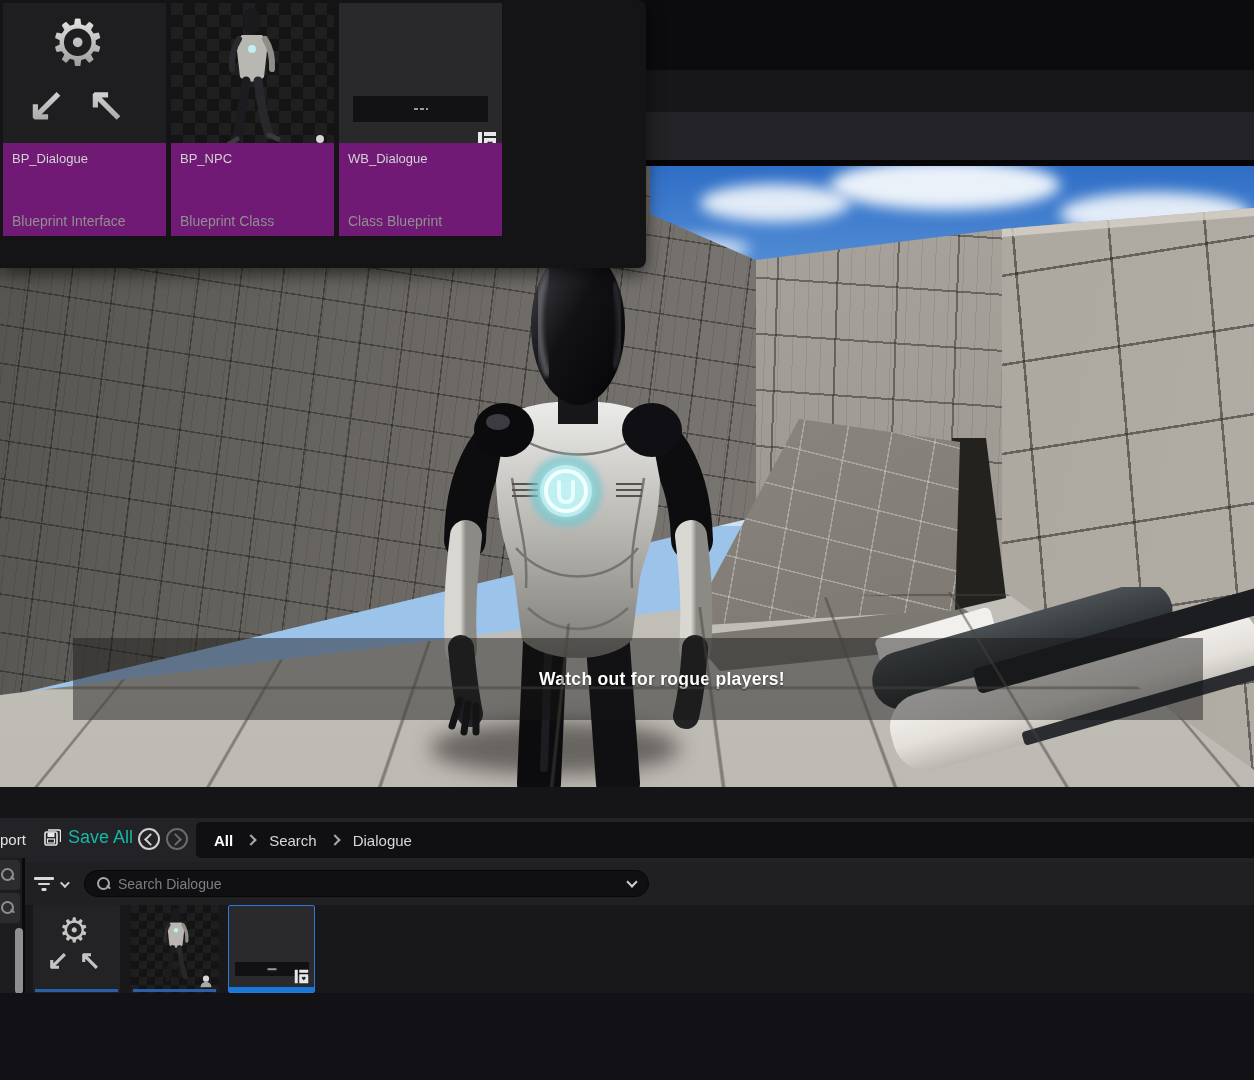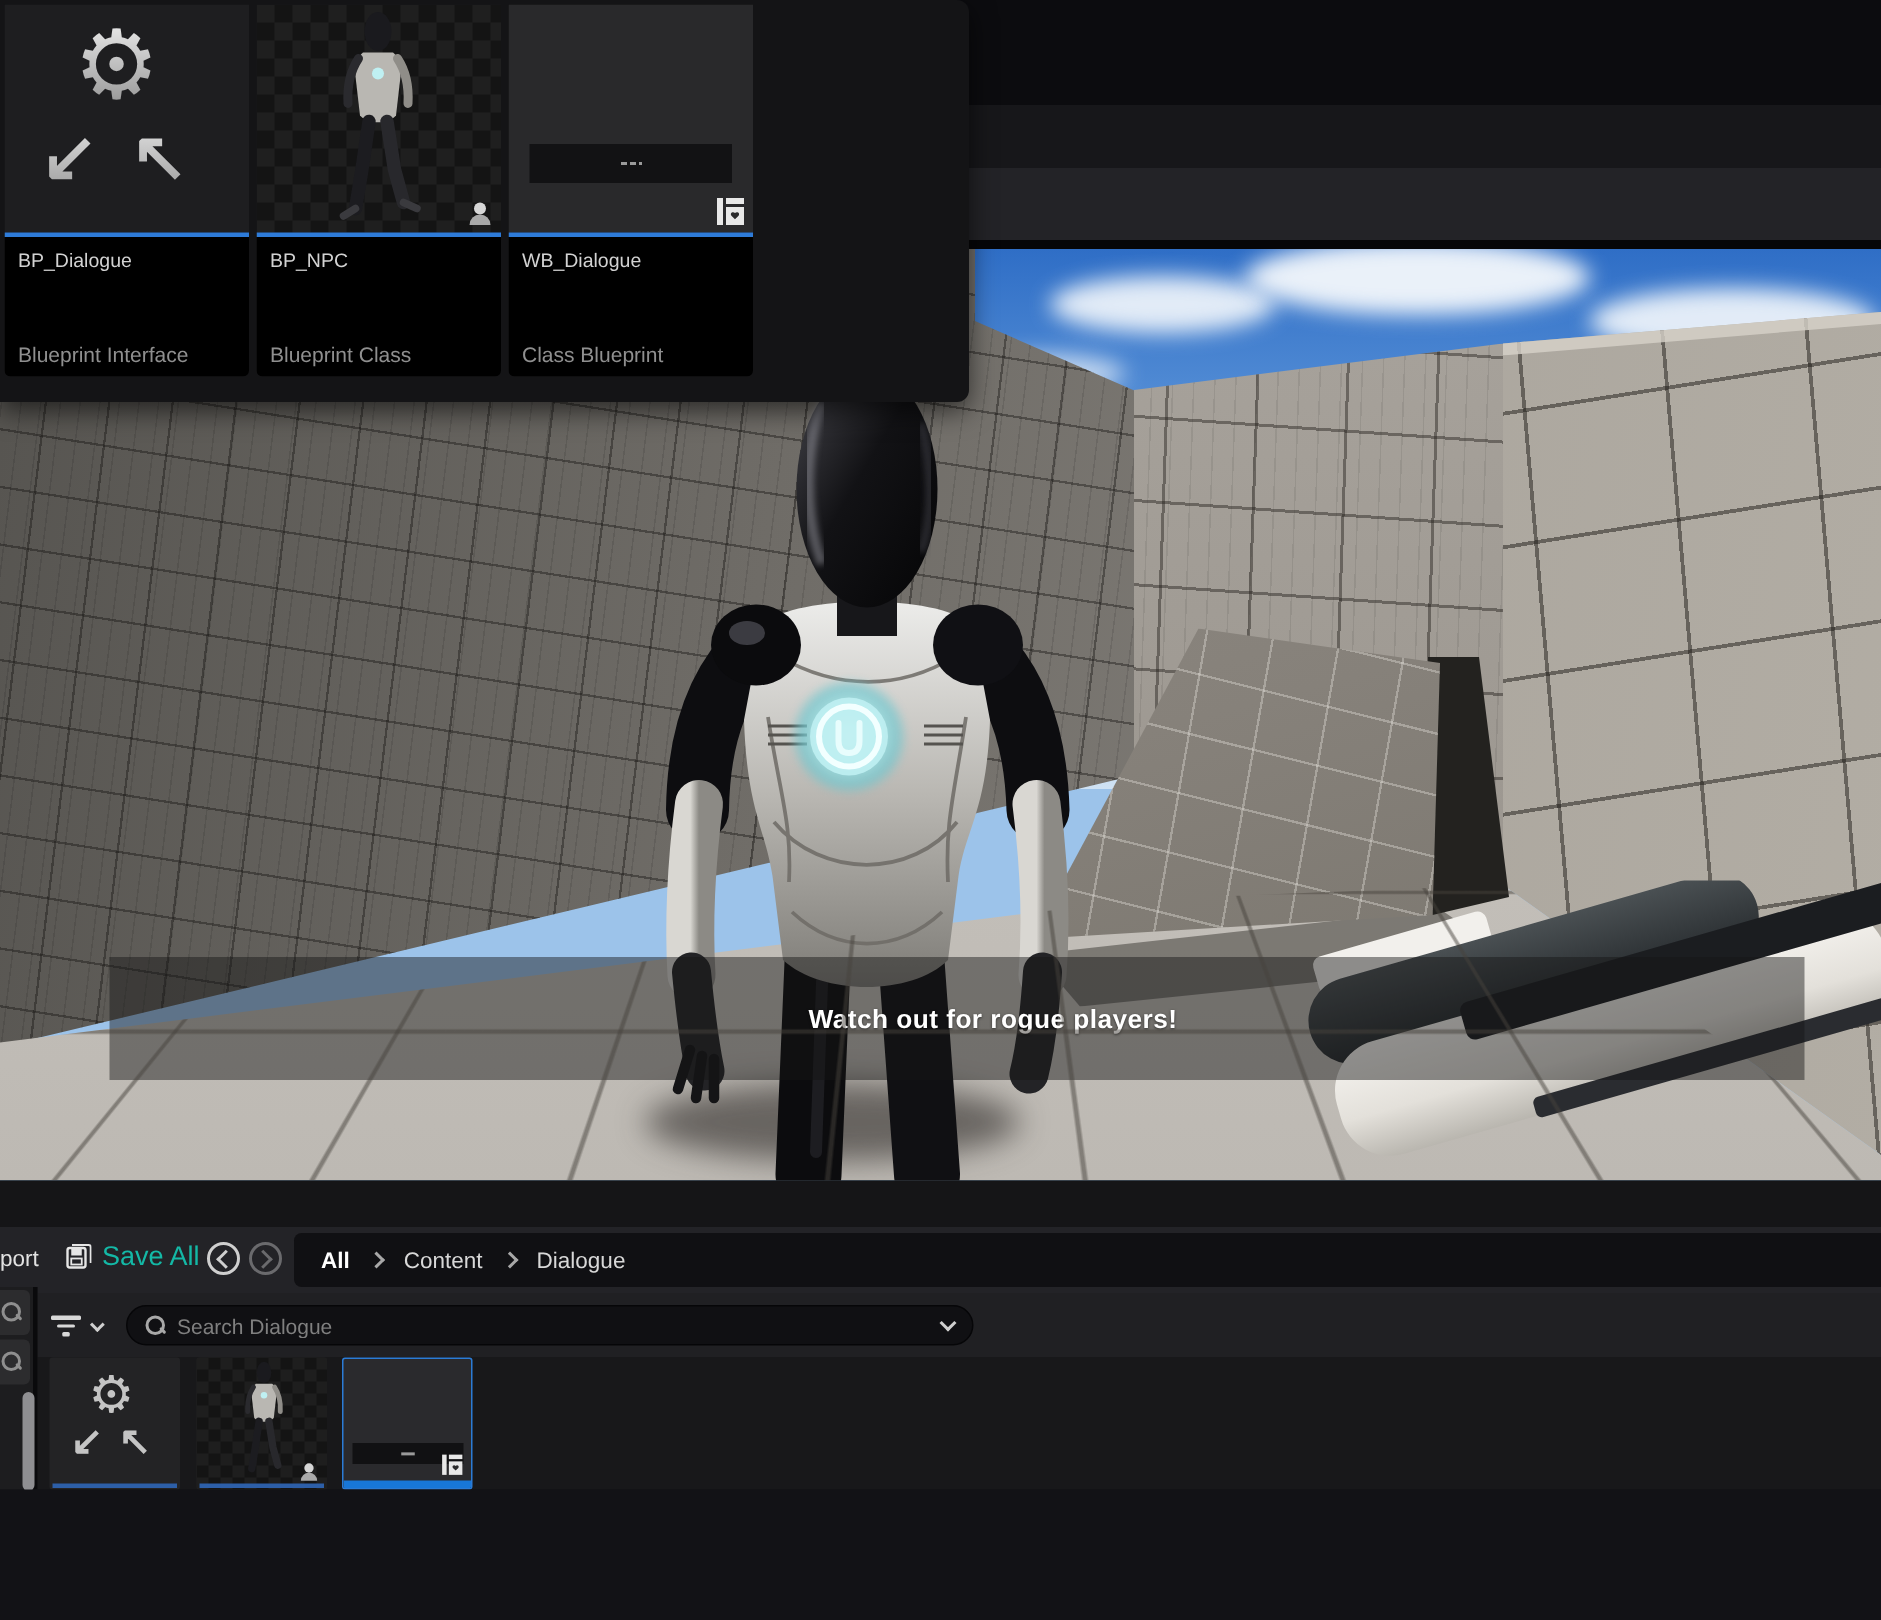--- a/index.html
+++ b/index.html
@@ -69,21 +69,21 @@
      background:rgba(22,22,22,.46); display:flex; align-items:center; justify-content:center; }
   .dialogue-text { color:#fff; font-size:17.5px; font-weight:bold; letter-spacing:.3px;
      text-shadow:0 1px 2px rgba(0,0,0,.6);margin-left:48px; }
 
   
   #asset-popup { position:absolute; left:0; top:0; width:646px; height:268px; background:#141416;
      border-radius:0 8px 8px 0; box-shadow:0 6px 18px rgba(0,0,0,.6); }
   .tile { position:absolute; top:3px; width:163px; height:248px; border-radius:0 0 4px 4px; overflow:hidden; }
   .tile-thumb { position:absolute; left:0; top:0; width:163px; height:152px; background:#1e1e20; }
   .tile-underline { position:absolute; left:0; top:152px; width:163px; height:3px; background:#2e7bd8; }
-  .tile-name-area { position:absolute; left:0; top:155px; width:183px; height:93px; background:#000000; }
+  .tile-name-area { position:absolute; left:0; top:140px; width:183px; height:93px; background:#701a75; }
   .tile-name { position:absolute; left:9px; top:8px; font-size:13px; color:#d2d2d2; }
   .tile-type { position:absolute; left:9px; bottom:7px; font-size:14px; color:#8f8f8f; }
   .t1 { left:3px; } .t2 { left:171px; } .t3 { left:339px; }
   .checker { background:repeating-conic-gradient(#141414 0% 25%, #1f1f1f 0% 50%) 0 0/24px 24px; }
   .bi-icon { position:absolute; left:0; top:0; width:163px; height:152px; color:#c9c9c9; }
   .bi-gear { position:absolute; left:46px; top:8px; font-size:64px; line-height:64px;
      background:linear-gradient(180deg,#efefef,#8f8f8f); -webkit-background-clip:text; background-clip:text; color:transparent; }
   .bi-arrow-sw { position:absolute; left:24px; top:74px; font-size:46px; font-weight:bold;
      background:linear-gradient(180deg,#e8e8e8,#9a9a9a); -webkit-background-clip:text; background-clip:text; color:transparent; }
   .bi-arrow-nw { position:absolute; left:84px; top:74px; font-size:46px; font-weight:bold;
@@ -351,21 +351,21 @@
     </div>
     <div class="nav-circle nav-back">
         <div class="nav-arrow"></div>
       </div>
     <div class="nav-circle nav-fwd">
         <div class="nav-arrow"></div>
       </div>
     <div class="breadcrumb">
       <span class="crumb crumb-root">All</span>
       <span class="crumb-chev"></span>
-      <span class="crumb">Content</span>
+      <span class="crumb">Search</span>
       <span class="crumb-chev"></span>
       <span class="crumb">Dialogue</span>
     </div>
   </div>
 
   <div class="cb-searchrow">
     <div class="filter-btn">
       <div class="filter-lines">
           <span></span>
           <span></span>

